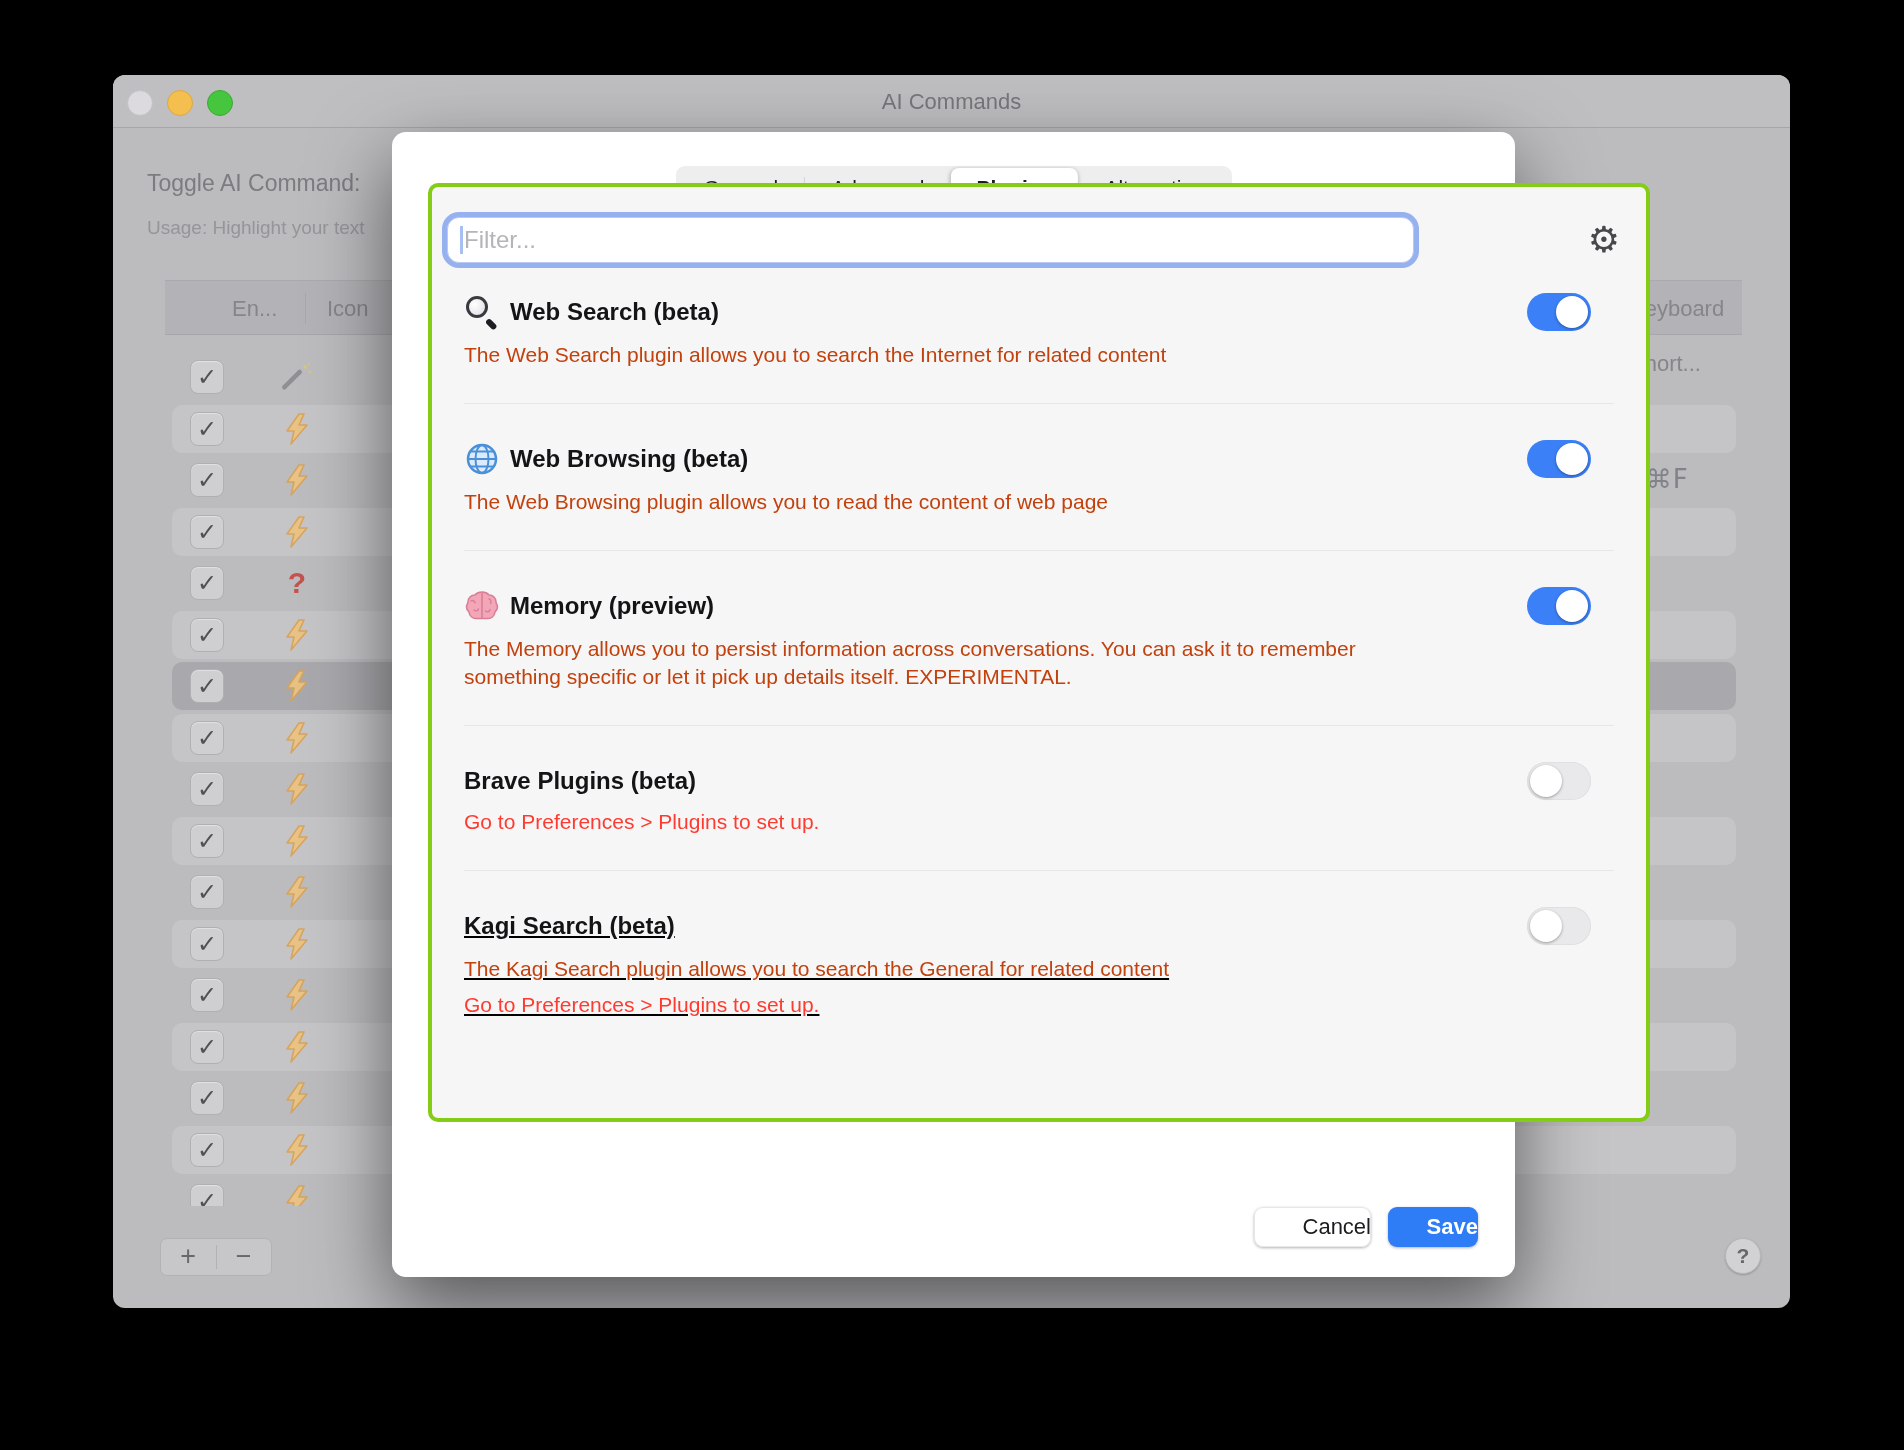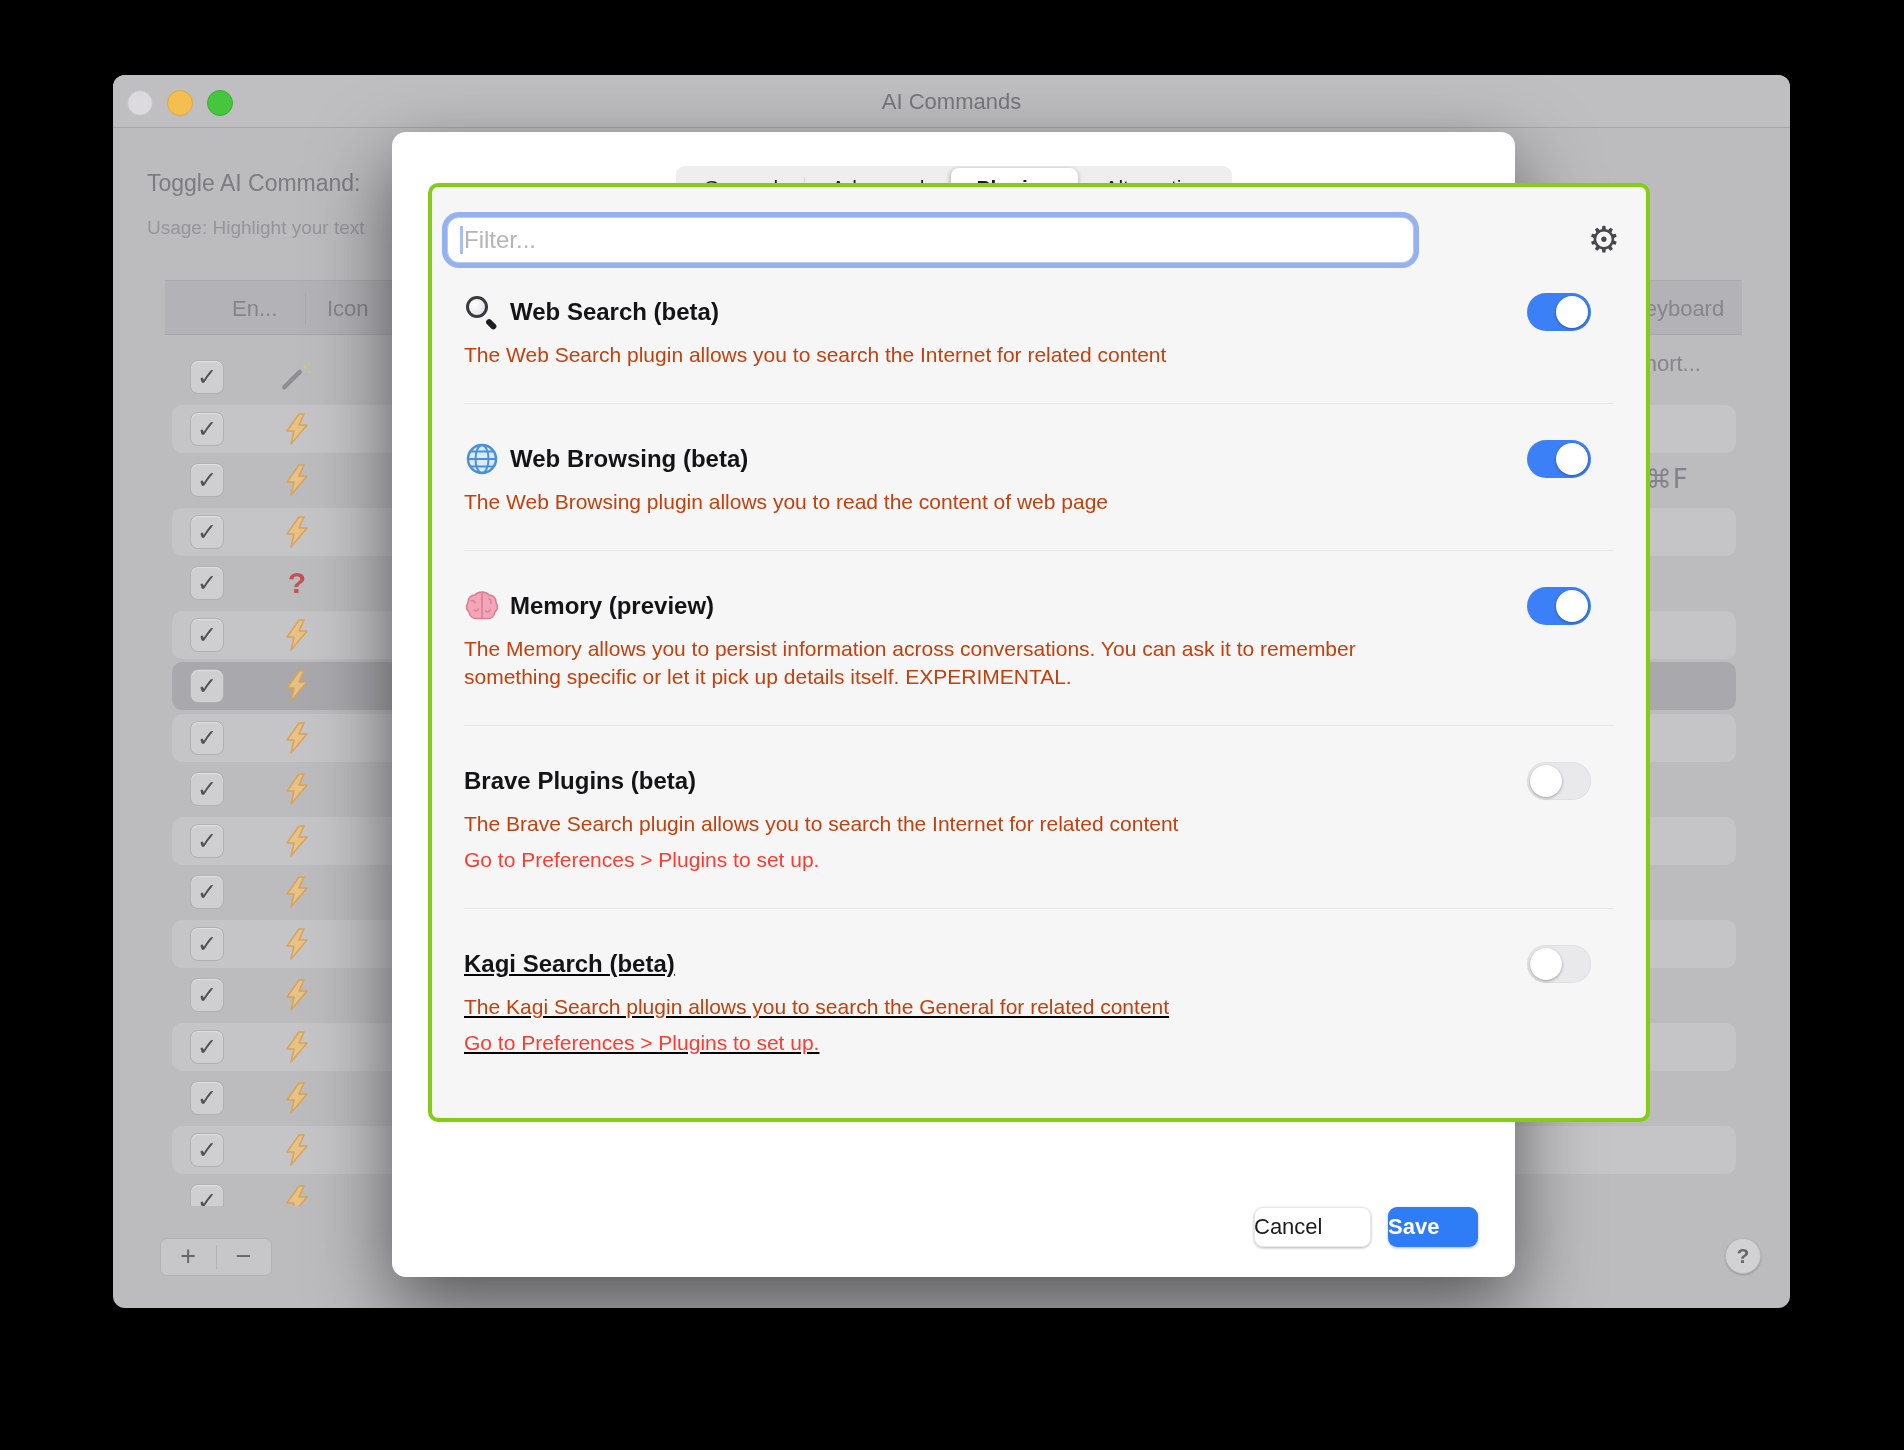--- a/index.html
+++ b/index.html
@@ -93,21 +93,21 @@
   .toggle.on  .knob { right:3px; }
   .toggle.off .knob { left:3px; }
 
   
   .mag-lens { position:absolute; left:2px; top:2px; width:22px; height:22px; border-radius:50%;
     border:3.5px solid #3a3a3e; background:radial-gradient(circle at 35% 35%, #ffffff, #d9dde2); }
   .mag-handle { position:absolute; left:23px; top:23px; width:12px; height:6px; background:#1e1e22;
     border-radius:3px; transform:rotate(45deg); transform-origin:0 50%; }
 
   .dialog-buttons { position:absolute; right:37px; bottom:30px; display:flex; gap:17px; }
-  .btn { height:40px; border-radius:9px; font-size:22px; line-height:40px; text-align:left; }
+  .btn { height:40px; border-radius:9px; font-size:22px; line-height:40px; text-align:right; }
   .btn.cancel { width:117px; background:#fff; color:#1c1c1e;
     box-shadow:0 1px 3px rgba(0,0,0,.3), inset 0 0 0 1px #e6e6e9; }
   .btn.save { width:90px; color:#fff; font-weight:bold; box-shadow:0 1px 3px rgba(0,0,0,.3); }
 
   .caret { position:absolute; left:13px; top:9px; width:3px; height:28px; background:#a6c0f2; }
 </style>
 </head>
 <body>
 
 <div class="app-window">
@@ -335,21 +335,20 @@
       <div class="p-desc">The Memory allows you to persist information across conversations. You can ask it to remember something specific or let it pick up details itself. EXPERIMENTAL.</div>
     </div>
 
     <div class="plugin-row">
       <div class="title-line">
         <div class="p-title">Brave Plugins (beta)</div>
         <div class="toggle off">
             <div class="knob"></div>
           </div>
       </div>
-      <div class="p-desc">The Brave Search plugin allows you to search the Internet for related content</div>
       <div class="p-link" style="color: rgb(254, 59, 48);">Go to Preferences &gt; Plugins to set up.</div>
     </div>
 
     <div class="plugin-row last">
       <div class="title-line">
         <div class="p-title">Kagi Search (beta)</div>
         <div class="toggle off">
             <div class="knob"></div>
           </div>
       </div>

